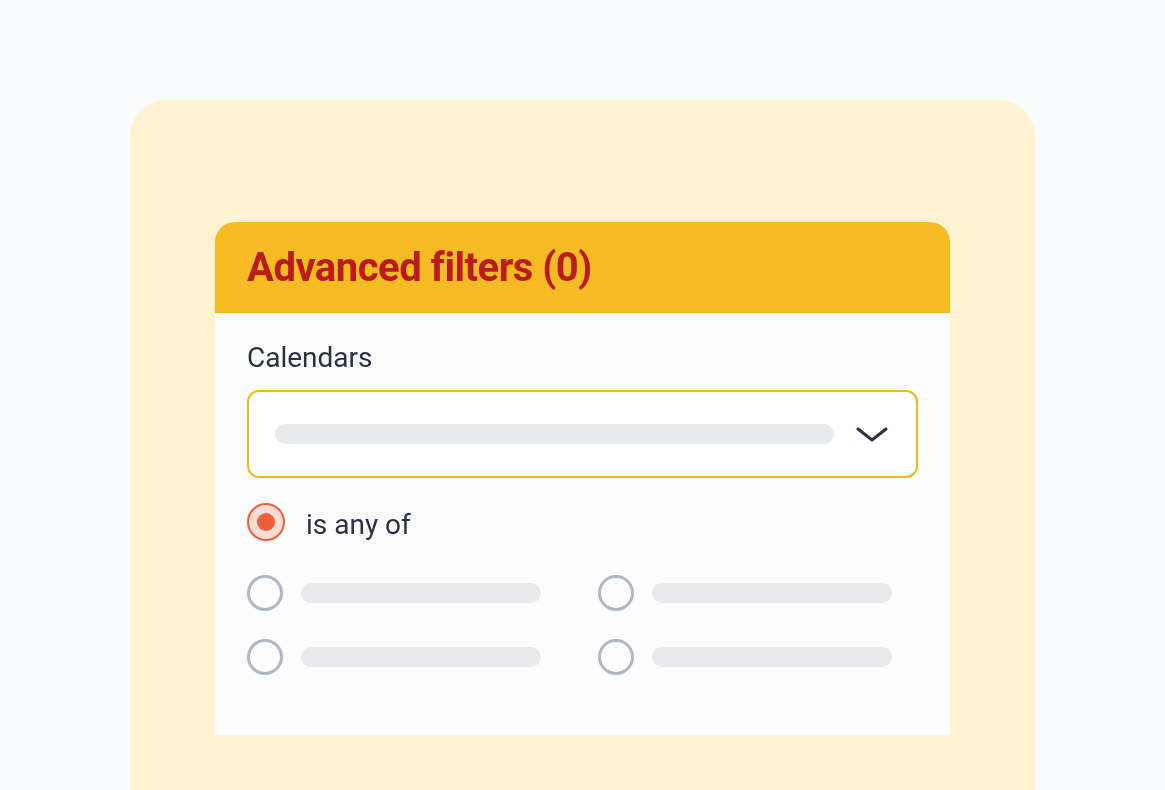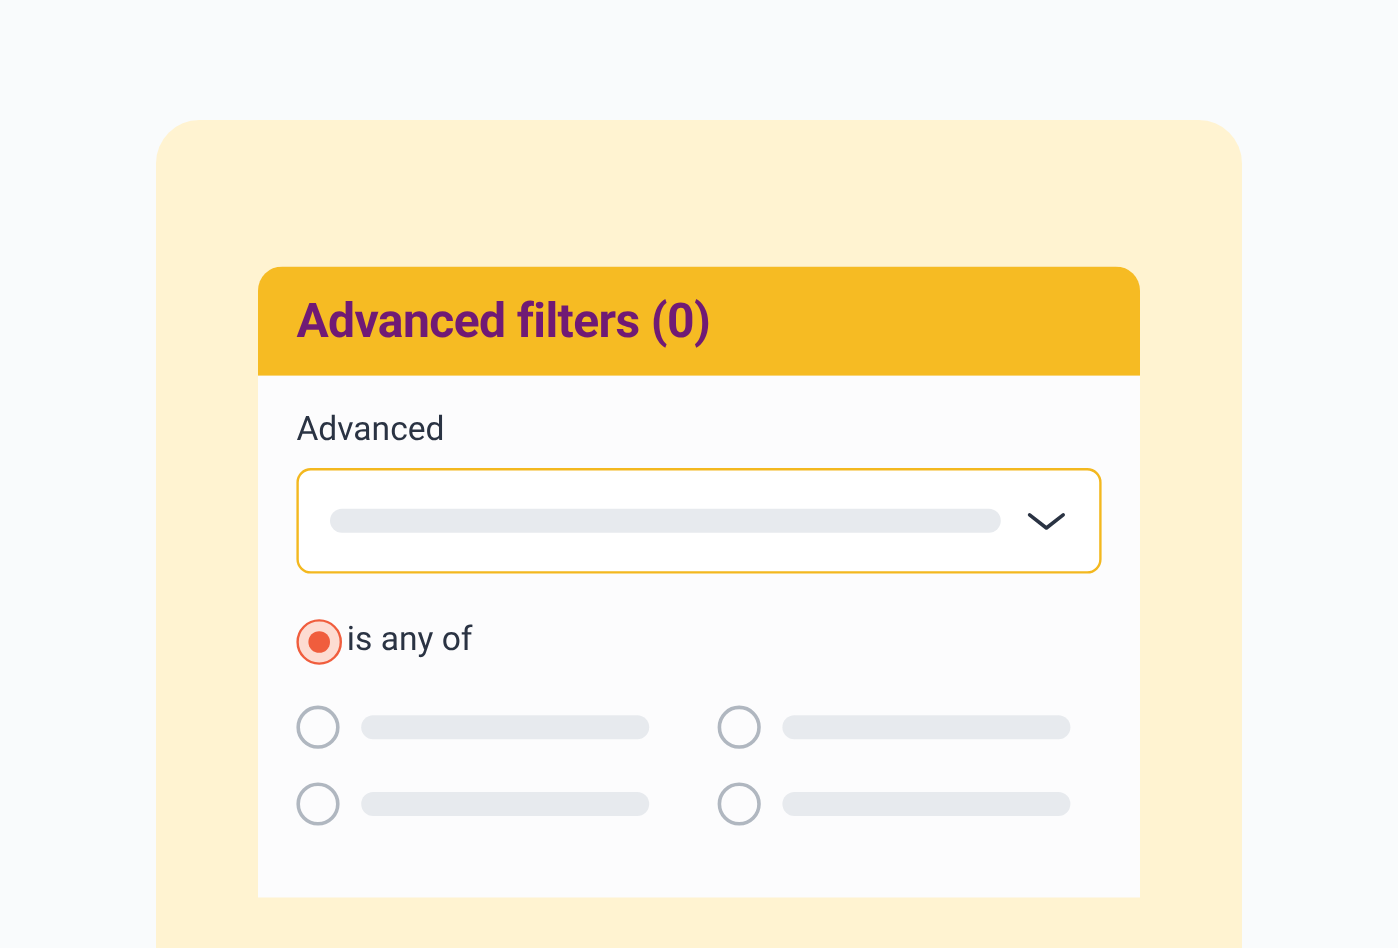--- a/index.html
+++ b/index.html
@@ -38,21 +38,21 @@
     }
     
     .panel-header {
       background: #F6BB23;
       padding: 22px 32px;
     }
     
     .panel-title {
       font-size: 40px;
       font-weight: 700;
-      color: #701a75;
+      color: #b91c1c;
       letter-spacing: -0.5px;
     }
     
     .panel-body {
       padding: 28px 32px 60px 32px;
     }
     
     .section-label {
       font-size: 28px;
       font-weight: 400;
@@ -84,23 +84,23 @@
       height: 20px;
       stroke: #2A3343;
       stroke-width: 3;
       fill: none;
       stroke-linecap: round;
       stroke-linejoin: round;
     }
     
     .radio-row {
       display: flex;
-      align-items: flex-start;
-      gap: 4px;
-      margin-top: 38px;
+      align-items: flex-end;
+      gap: 21px;
+      margin-top: 25px;
       margin-bottom: 34px;
     }
     
     .radio-outer {
       width: 38px;
       height: 38px;
       border-radius: 50%;
       border: 2.5px solid #F05D3D;
       background: #FDDCD2;
       display: flex;
@@ -159,21 +159,21 @@
 
 <div class="outer-card">
   <div class="panel">
 
     <div class="panel-header">
       <h2 class="panel-title">Advanced filters (0)</h2>
     </div>
 
     <div class="panel-body">
 
-      <div class="section-label">Advanced</div>
+      <div class="section-label">Calendars</div>
 
       <div class="dropdown">
         <div class="dropdown-value-skeleton"></div>
         <svg class="chevron" viewBox="0 0 36 20">
           <path d="M4 5 L18 16 L32 5"></path>
         </svg>
       </div>
 
       <div class="radio-row">
         <div class="radio-outer">

